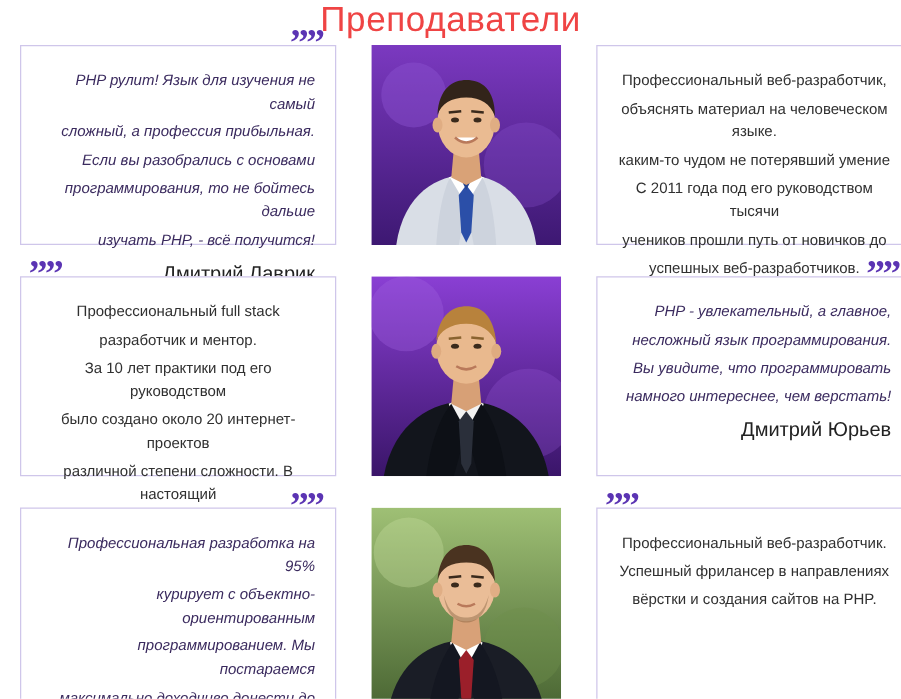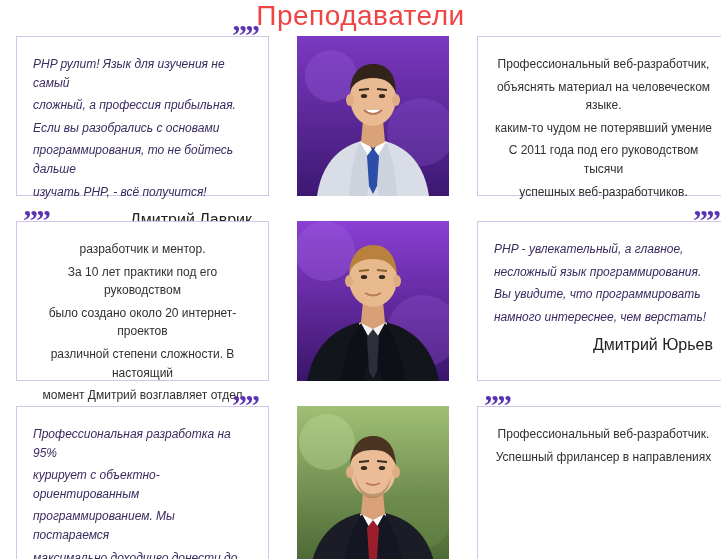--- a/index.html
+++ b/index.html
@@ -58,21 +58,21 @@
   }
   .card-text {
     font-size: 12px;
     line-height: 1.55;
     color: #2a2a2a;
     margin: 0;
   }
   .card-text.italic {
     font-style: italic;
     color: #3a2a5e;
-    text-align: left;
+    text-align: right;
   }
   .card-text.plain {
     text-align: center;
     color: #303030;
   }
   .card-text p {
     margin: 0 0 4px 0;
   }
   .author {
     font-size: 16px;
@@ -149,27 +149,29 @@
       <path d="M67 74 Q76 82 85 74" stroke="#b9795a" stroke-width="2" fill="#fff"></path>
     </svg>
   </div>
 
   <div class="card">
     <div class="card-text plain align-center">
       <p>Профессиональный веб-разработчик,</p>
       <p>объяснять материал на человеческом языке.</p>
       <p>каким-то чудом не потерявший умение</p>
       <p>С 2011 года под его руководством тысячи</p>
+      <p>учеников прошли путь от новичков до</p>
       <p>успешных веб-разработчиков.</p>
     </div>
   </div>
 
   <div class="card">
     <span class="quote-mark quote-left">””</span>
     <div class="card-text plain">
+      <p>Профессиональный full stack</p>
       <p>разработчик и ментор.</p>
       <p>За 10 лет практики под его руководством</p>
       <p>было создано около 20 интернет-проектов</p>
       <p>различной степени сложности. В настоящий</p>
       <p>момент Дмитрий возглавляет отдел веб-</p>
       <p>разработки, проводит собеседования,</p>
       <p>курирует и обучает новых сотрудников.</p>
     </div>
   </div>
 
@@ -265,16 +267,17 @@
       <path d="M80 55 L90 56" stroke="#3a2a1c" stroke-width="2" fill="none"></path>
       <path d="M69 77 Q76 81 83 77" stroke="#b9795a" stroke-width="2" fill="none"></path>
     </svg>
   </div>
 
   <div class="card">
     <span class="quote-mark quote-left">””</span>
     <div class="card-text plain">
       <p>Профессиональный веб-разработчик.</p>
       <p>Успешный фрилансер в направлениях</p>
+      <p>вёрстки и создания сайтов на PHP.</p>
     </div>
   </div>
 
 </div>
 
 </body></html>

